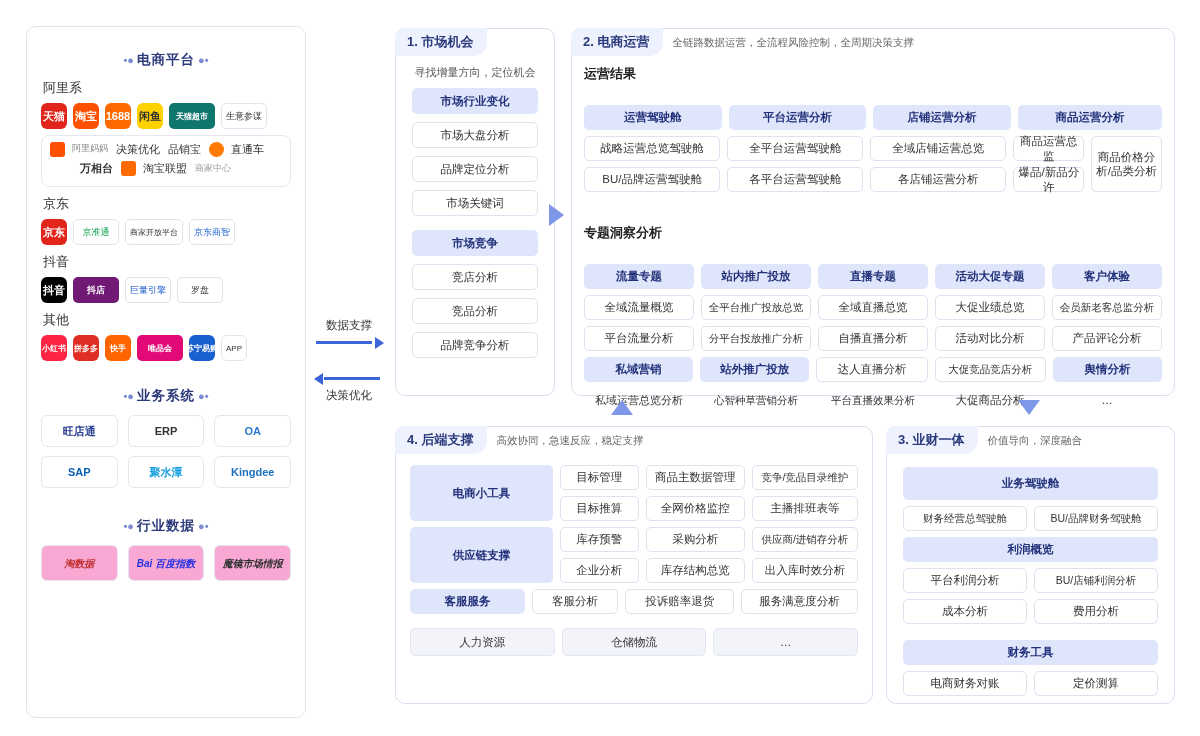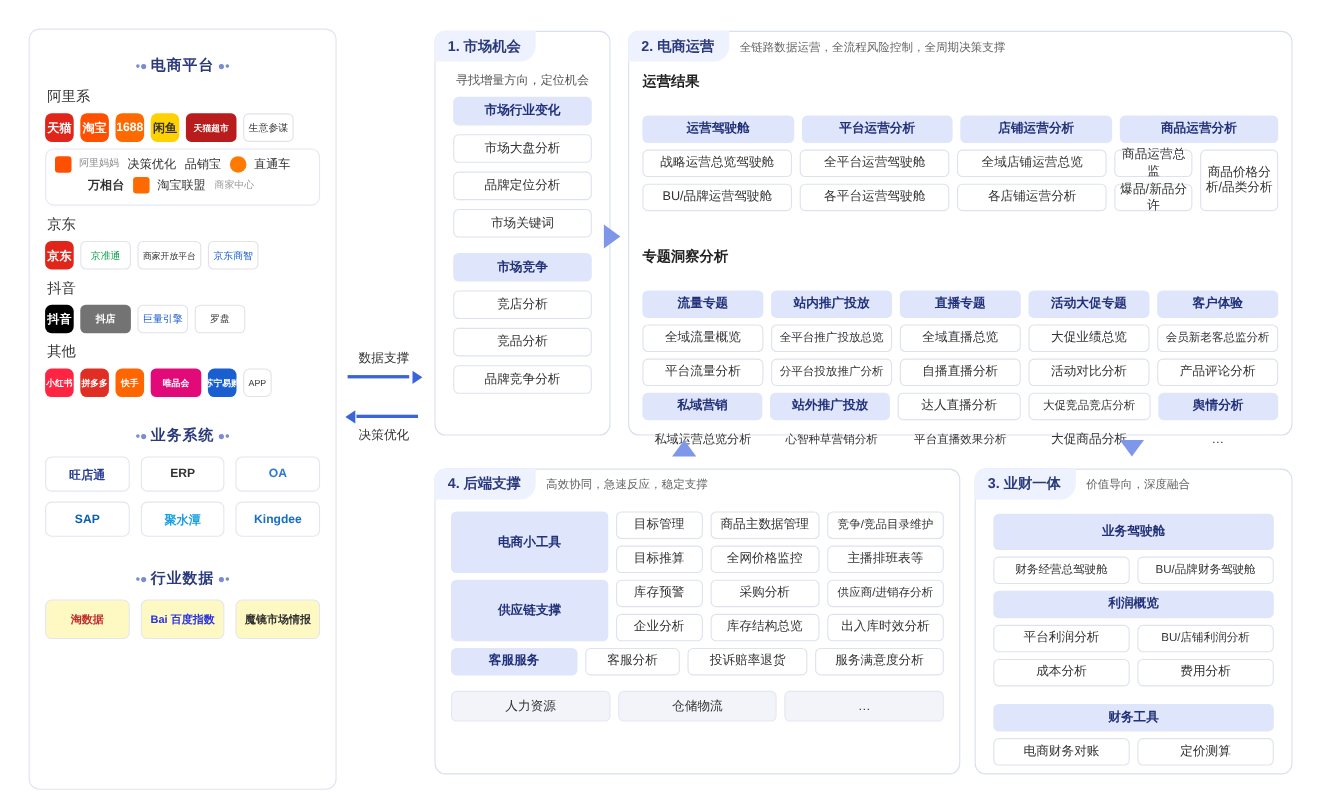--- a/index.html
+++ b/index.html
@@ -101,25 +101,26 @@
     background: #fff;
     display: flex; align-items: center; justify-content: center;
     font-size: 11px; font-weight: bold; color: #2a3f8f;
     overflow: hidden; white-space: nowrap;
   }
   .ind-row { display: flex; gap: 10px; justify-content: center; }
   .ind-logo {
     width: 76px; height: 34px;
     border: 1px solid #e3e6f0;
     border-radius: 6px;
-    background: #fef9c3;
+    background: #f9a8d4;
     display: flex; align-items: center; justify-content: center;
     font-size: 10px; font-weight: bold; color: #c03030;
     text-align: center; line-height: 1.1;
     overflow: hidden;
+    font-style: italic;
   }
   .divider-space { height: 10px; }
 
   
   .mid-arrows {
     position: absolute;
     left: 312px; top: 318px;
     width: 74px; height: 96px;
     text-align: center;
   }
@@ -260,21 +261,21 @@
     <div class="sec-title">
       <span class="dots">•● </span><span>电商平台</span><span class="dots"> ●•</span>
     </div>
 
     <div class="grp-label">阿里系</div>
     <div class="logo-row">
       <div class="logo sq" style="background:#e1251b">天猫</div>
       <div class="logo sq" style="background:#ff5000">淘宝</div>
       <div class="logo sq" style="background:#ff6a00">1688</div>
       <div class="logo sq" style="background:#ffd100;color:#333">闲鱼</div>
-      <div class="logo wide" style="background:#b91c1c;font-size:8px">天猫超市</div>
+      <div class="logo wide" style="background:#0f766e;font-size:8px">天猫超市</div>
       <div class="logo wide lt" style="font-size:9px">生意参谋</div>
     </div>
     <div class="ali-box">
       <div class="chip-row">
         <div class="chip">
             <span class="chip-ico" style="background:#ff5000"></span>
             <span style="font-size:9px;color:#888">阿里妈妈</span>
           </div>
         <div class="chip">
             <span>决策优化</span>
@@ -305,21 +306,21 @@
     <div class="logo-row">
       <div class="logo sq" style="background:#e1251b">京东</div>
       <div class="logo wide lt" style="font-size:9px;color:#0a9f4a">京准通</div>
       <div class="logo wide lt" style="font-size:8px">商家开放平台</div>
       <div class="logo wide lt" style="font-size:9px;color:#1a5fd0">京东商智</div>
     </div>
 
     <div class="grp-label">抖音</div>
     <div class="logo-row">
       <div class="logo sq" style="background:#000">抖音</div>
-      <div class="logo wide" style="background:#737373;font-size:9px">抖店</div>
+      <div class="logo wide" style="background:#701a75;font-size:9px">抖店</div>
       <div class="logo wide lt" style="font-size:9px;color:#1f5fd0">巨量引擎</div>
       <div class="logo wide lt" style="font-size:9px">罗盘</div>
     </div>
 
     <div class="grp-label">其他</div>
     <div class="logo-row">
       <div class="logo sq" style="background:#ff2442;font-size:8px">小红书</div>
       <div class="logo sq" style="background:#e02e24;font-size:8px">拼多多</div>
       <div class="logo sq" style="background:#ff6600;font-size:8px">快手</div>
       <div class="logo wide" style="background:#e10a78;font-size:8px">唯品会</div>

